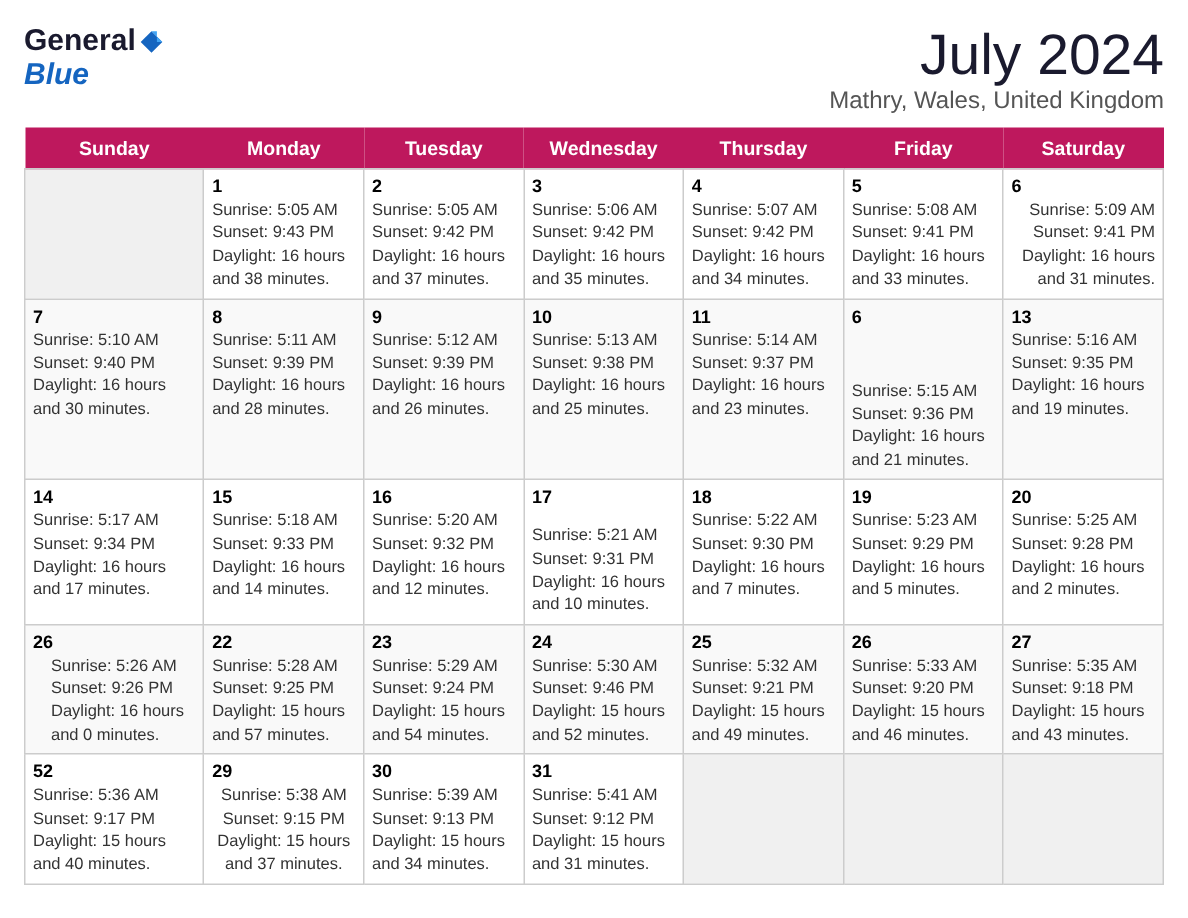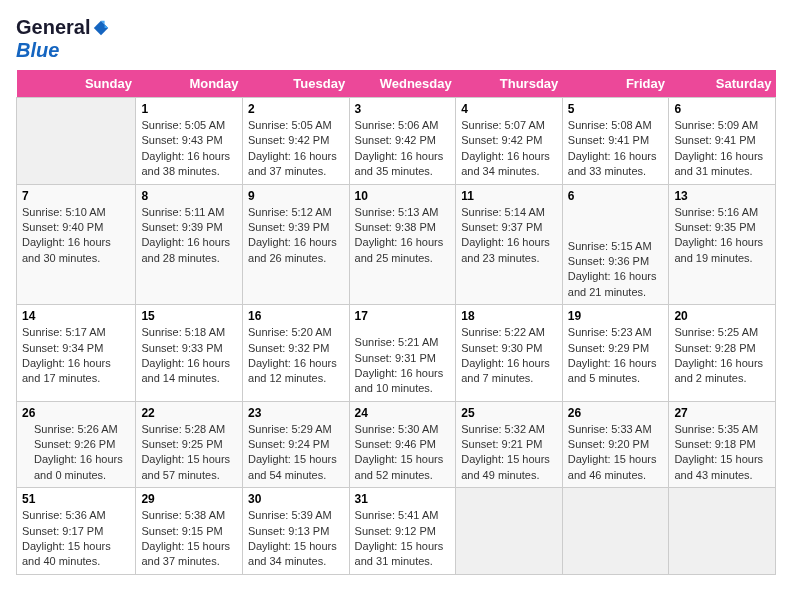--- a/index.html
+++ b/index.html
@@ -53,24 +53,24 @@
     .subtitle {
       font-size: 16px;
       color: #555;
     }
     table {
       width: 100%;
       border-collapse: collapse;
       font-size: 11px;
     }
     thead tr th {
-      background-color: #ec4899;
+      background-color: #be185d;
       color: #fff;
       padding: 6px 4px;
-      text-align: right;
+      text-align: center;
       font-size: 13px;
       font-weight: bold;
     }
     tbody tr td {
       border: 1px solid #ccc;
       padding: 4px 5px;
       vertical-align: top;
       min-height: 70px;
       background: #fff;
     }
@@ -98,20 +98,24 @@
   <div class="logo">
     <div class="logo-text">
       <span class="logo-general">General</span>
       <svg class="logo-icon" viewBox="0 0 20 20">
         <polygon points="10,2 18,10 10,18 2,10" fill="#1565c0"></polygon>
         <polygon points="10,2 18,10 14,10 14,2" fill="#42a5f5"></polygon>
       </svg>
     </div>
     <span class="logo-blue">Blue</span>
   </div>
+  <div class="title-section">
+    <div class="main-title">July 2024</div>
+    <div class="subtitle">Mathry, Wales, United Kingdom</div>
+  </div>
 </div>
 
 <table>
   <thead>
     <tr>
     <th>Sunday</th>
         <th>Monday</th>
         <th>Tuesday</th>
         <th>Wednesday</th>
         <th>Thursday</th>
@@ -152,21 +156,21 @@
         </td>
         <td>
           <span class="day-number">5</span>
           <div class="cell-info" style="white-space: pre-line;">Sunrise: 5:08 AM
 Sunset: 9:41 PM
 Daylight: 16 hours
 and 33 minutes.</div>
         </td>
         <td>
           <span class="day-number">6</span>
-          <div class="cell-info" style="white-space: pre-line;">Sunrise: 5:09 AM
+          <div class="cell-info" style="white-space: pre-line; text-align: right;">Sunrise: 5:09 AM
 Sunset: 9:41 PM
 Daylight: 16 hours
 and 31 minutes.</div>
         </td>
       </tr>
       <tr>
         <td>
           <span class="day-number">7</span>
           <div class="cell-info" style="white-space: pre-line;">Sunrise: 5:10 AM
 Sunset: 9:40 PM
@@ -313,29 +317,29 @@
         <td>
           <span class="day-number">27</span>
           <div class="cell-info" style="white-space: pre-line;">Sunrise: 5:35 AM
 Sunset: 9:18 PM
 Daylight: 15 hours
 and 43 minutes.</div>
         </td>
       </tr>
       <tr>
         <td>
-          <span class="day-number">51</span>
+          <span class="day-number">52</span>
           <div class="cell-info" style="white-space: pre-line;">Sunrise: 5:36 AM
 Sunset: 9:17 PM
 Daylight: 15 hours
 and 40 minutes.</div>
         </td>
         <td>
           <span class="day-number">29</span>
-          <div class="cell-info" style="white-space: pre-line;">Sunrise: 5:38 AM
+          <div class="cell-info" style="white-space: pre-line; text-align: center;">Sunrise: 5:38 AM
 Sunset: 9:15 PM
 Daylight: 15 hours
 and 37 minutes.</div>
         </td>
         <td>
           <span class="day-number">30</span>
           <div class="cell-info" style="white-space: pre-line;">Sunrise: 5:39 AM
 Sunset: 9:13 PM
 Daylight: 15 hours
 and 34 minutes.</div>

